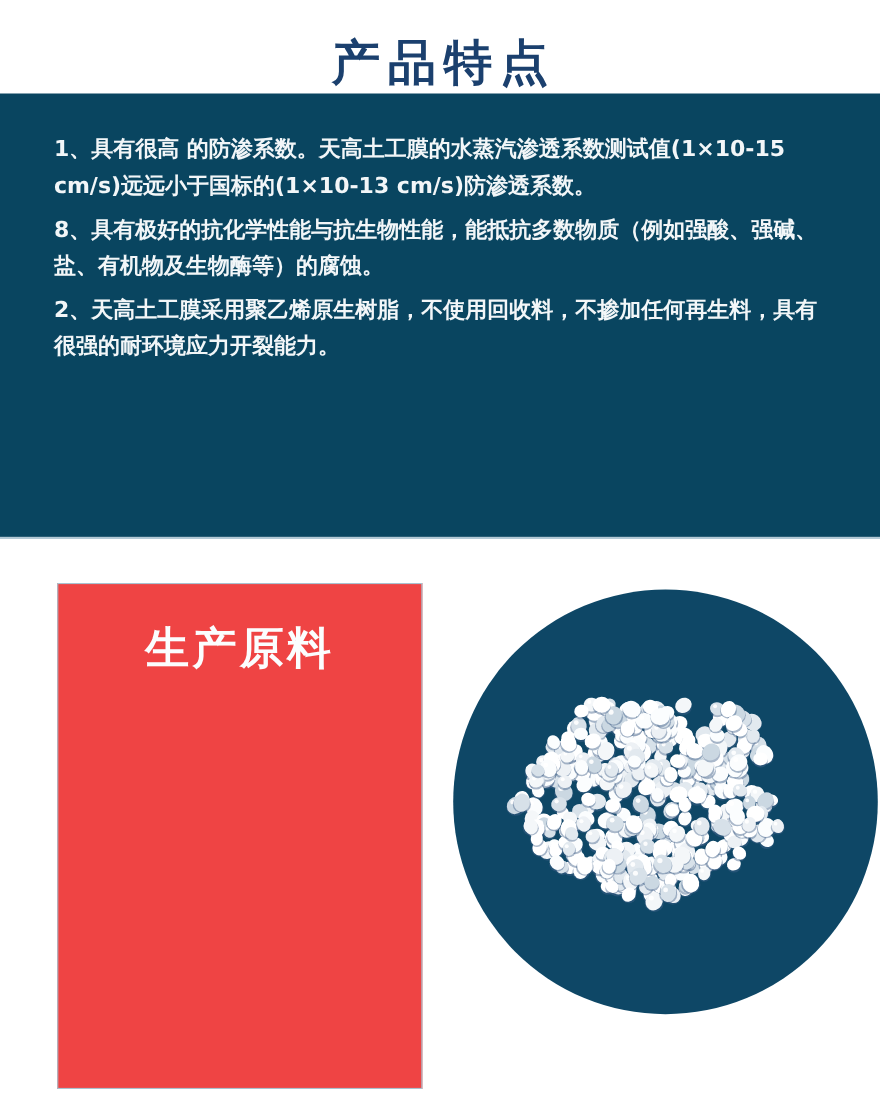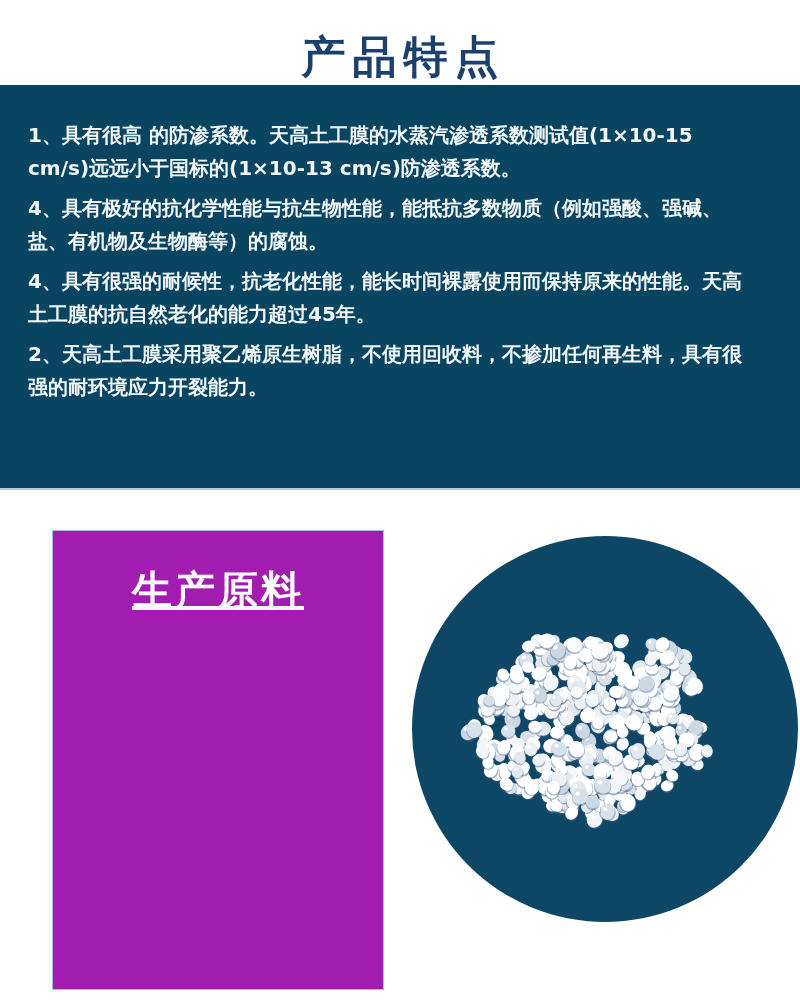--- a/index.html
+++ b/index.html
@@ -30,41 +30,40 @@
     white-space: nowrap;
   }
 
   
   .features-band {
     position: absolute;
     top: 85px; left: 0;
     width: 800px; height: 405px;
     background: #094560;
     border-bottom: 2px solid #b3c9d6;
-    padding: 34px 47px 0 28px;
+    padding: 34px 47px 0 49px;
   }
   .feature {
     margin: 0 0 7px 0;
     font-size: 20px;
     font-weight: bold;
     line-height: 33px;
     color: #f2f6f8;
     text-align: left;
   }
 
   
   .materials-card {
     position: absolute;
     left: 52px; top: 530px;
     width: 332px; height: 460px;
-    background: #a21caf;
+    background: #ef4444;
     border: 1px solid #a9c2d0;
     padding: 0 13px;
     color: #f4f7f9;
-    text-decoration: underline;
   }
   .materials-card h2 {
     margin: 34px 0 0 0;
     font-size: 40px;
     font-weight: bold;
     line-height: 50px;
     text-align: center;
     letter-spacing: 3px;
     color: #fbfdfe;
     white-space: nowrap;
@@ -94,22 +93,21 @@
 <body>
 
 <div class="page">
 
   <header class="page-header">
     <h1>产品特点</h1>
   </header>
 
   <section class="features-band">
     <p class="feature">1、具有很高 的防渗系数。天高土工膜的水蒸汽渗透系数测试值(1×10-15 cm/s)远远小于国标的(1×10-13 cm/s)防渗透系数。</p>
-    <p class="feature">4、具有极好的抗化学性能与抗生物性能，能抵抗多数物质（例如强酸、强碱、盐、有机物及生物酶等）的腐蚀。</p>
-    <p class="feature">4、具有很强的耐候性，抗老化性能，能长时间裸露使用而保持原来的性能。天高土工膜的抗自然老化的能力超过45年。</p>
+    <p class="feature">8、具有极好的抗化学性能与抗生物性能，能抵抗多数物质（例如强酸、强碱、盐、有机物及生物酶等）的腐蚀。</p>
     <p class="feature">2、天高土工膜采用聚乙烯原生树脂，不使用回收料，不掺加任何再生料，具有很强的耐环境应力开裂能力。</p>
   </section>
 
   <section class="materials-card">
     <h2>生产原料</h2>
   </section>
 
   <div class="granules-wrap">
     <svg id="granules-svg" viewBox="0 0 386 386" xmlns="http://www.w3.org/2000/svg">
         <ellipse cx="262.0" cy="227.8" rx="7.1" ry="6.6" fill="rgba(66,98,138,0.45)"></ellipse>

